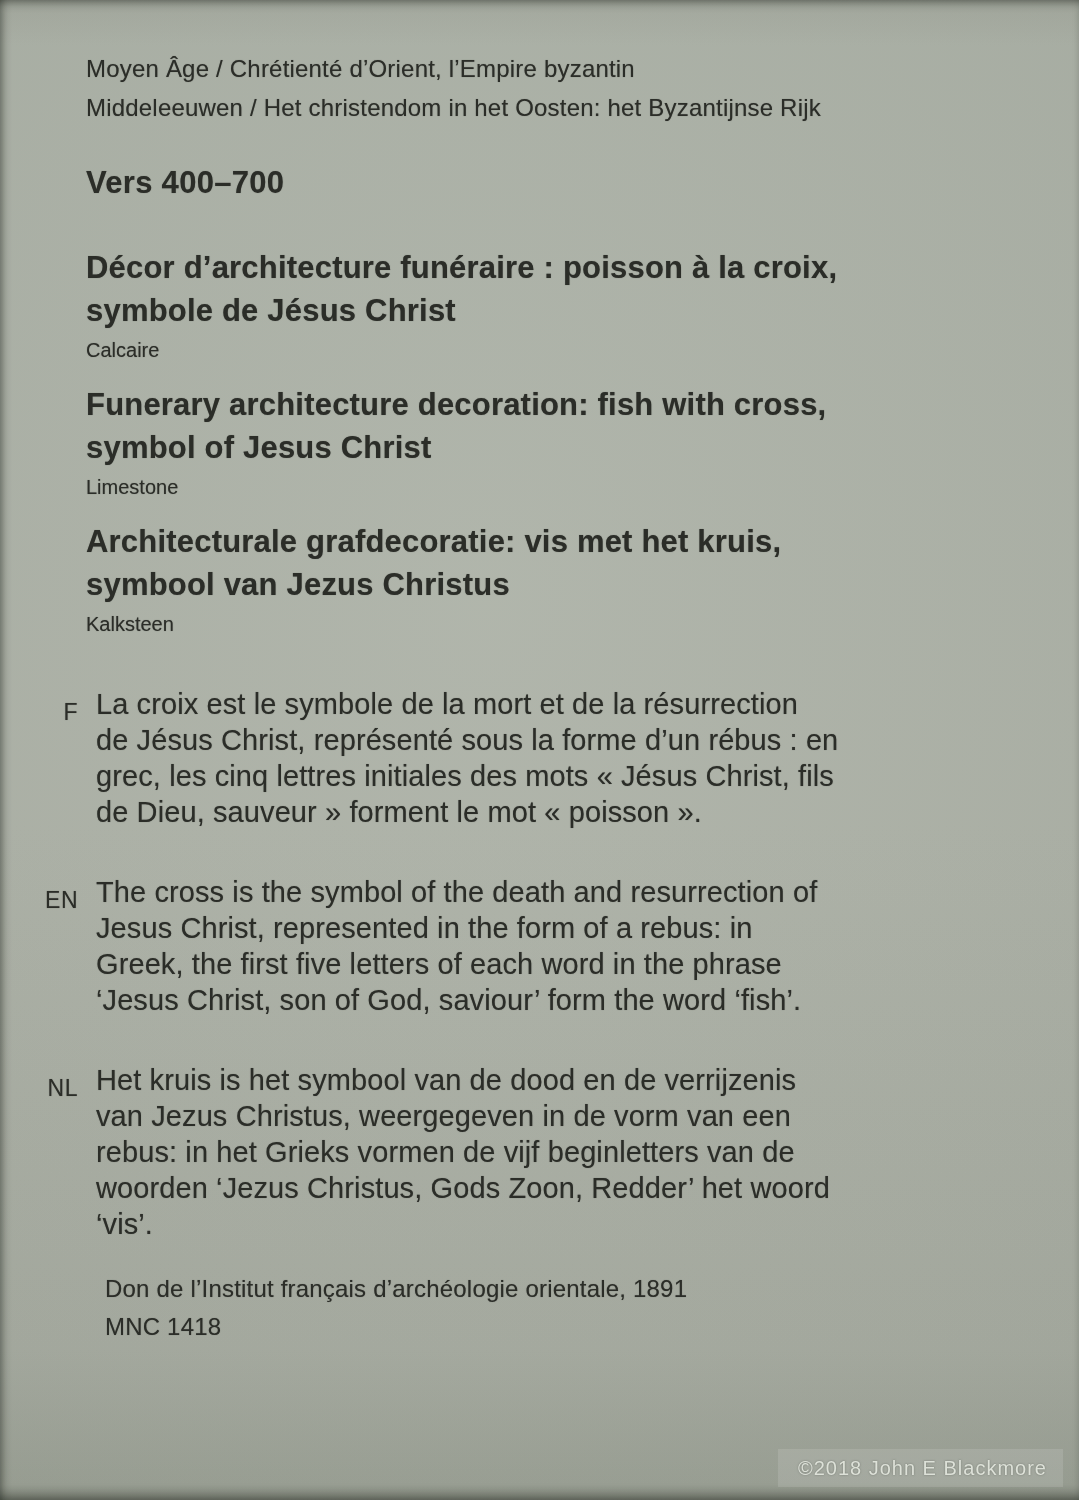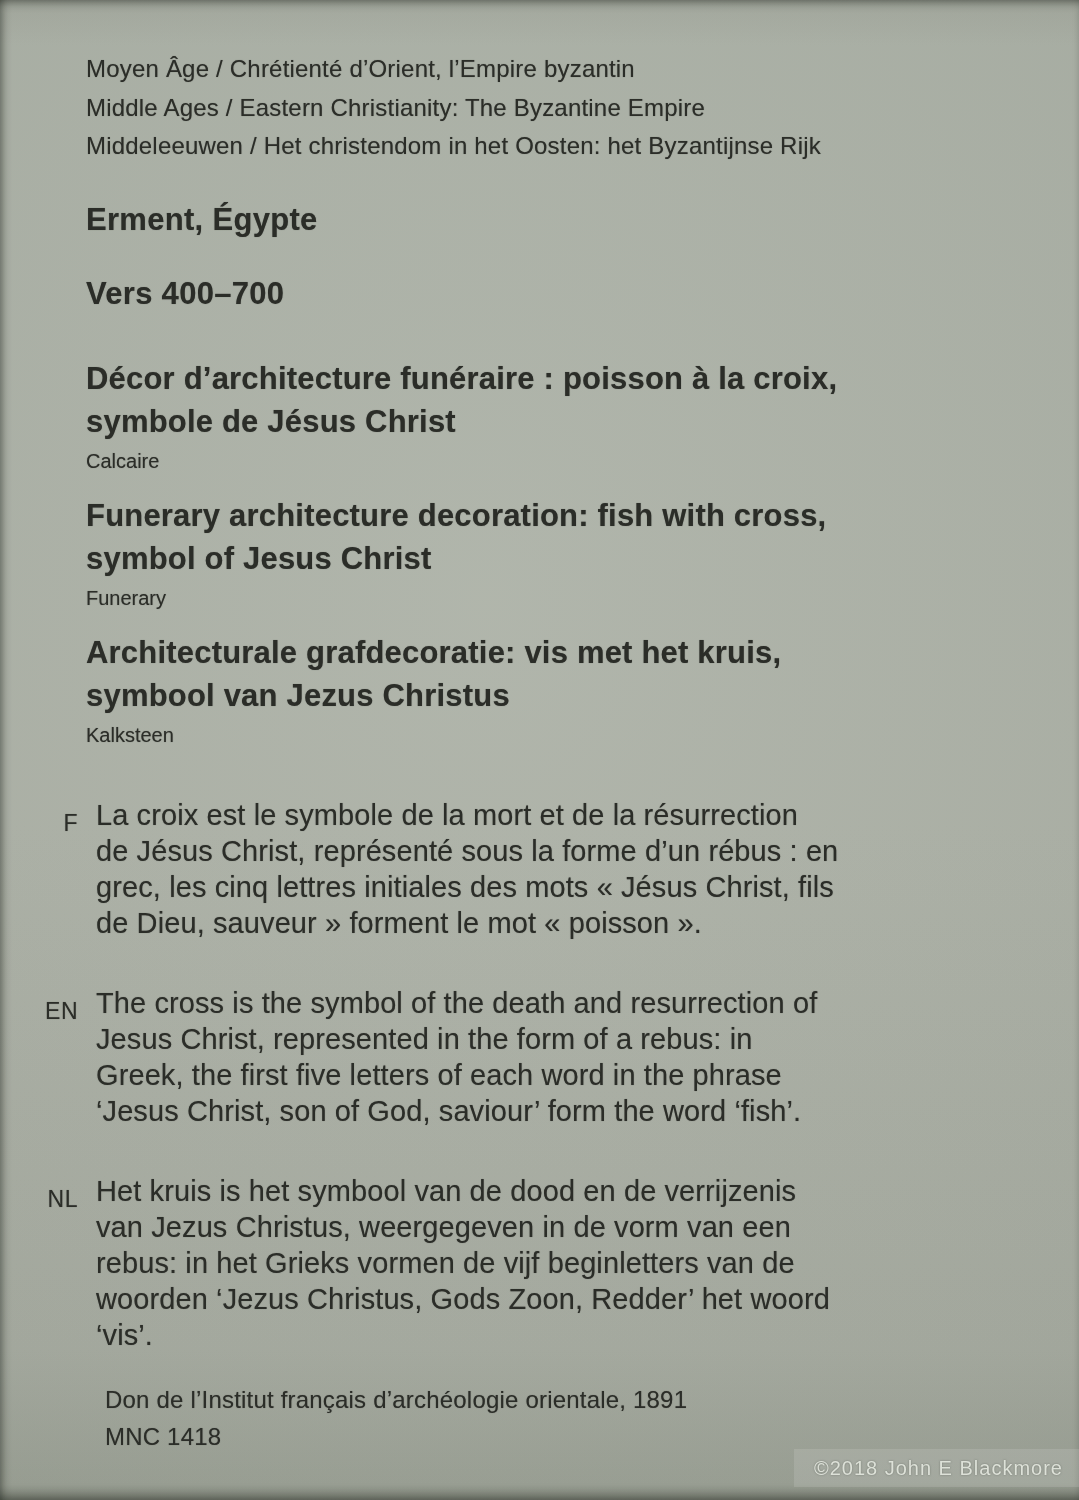--- a/index.html
+++ b/index.html
@@ -99,59 +99,57 @@
     padding-left: 65px;
     font-size: 24px;
     line-height: 37.5px;
     letter-spacing: 0.2px;
   }
   .text-soft {
     text-shadow: 0 0 1px rgba(43,45,40,0.45);
   }
   .watermark {
     position: absolute;
-    right: 0;
+    right: 16px;
     bottom: 13px;
     height: 38px;
     padding: 0 16px 0 20px;
     display: flex;
     align-items: center;
     background: rgba(255,255,255,0.12);
     color: #dde1d8;
     font-size: 20px;
     letter-spacing: 1px;
     text-shadow: 0 0 2px rgba(60,65,58,0.5);
   }
 </style>
 </head>
 <body>
 
 <div class="label-card">
   <div class="content">
 
     <div class="classification indent text-soft">
       <div>Moyen Âge / Chrétienté d’Orient, l’Empire byzantin</div>
-      <div>Middle Ages / Eastern Christianity: The Byzantine Empire</div>
       <div>Middeleeuwen / Het christendom in het Oosten: het Byzantijnse Rijk</div>
     </div>
 
-    <div class="origin indent text-soft">Erment, Égypte</div>
 
     <div class="date-range indent text-soft">Vers 400–700</div>
 
     <div class="title-block indent">
       <div class="obj-title text-soft">Décor d’architecture funéraire : poisson à la croix,
 symbole de Jésus Christ</div>
       <div class="material text-soft">Calcaire</div>
     </div>
 
     <div class="title-block tight indent">
       <div class="obj-title text-soft">Funerary architecture decoration: fish with cross,
 symbol of Jesus Christ</div>
-      <div class="material text-soft">Funerary</div>
+      <div class="material text-soft">Limestone</div>
     </div>
 
     <div class="title-block tight indent">
       <div class="obj-title text-soft">Architecturale grafdecoratie: vis met het kruis,
 symbool van Jezus Christus</div>
       <div class="material text-soft">Kalksteen</div>
     </div>
 
     <div class="descriptions">
 

